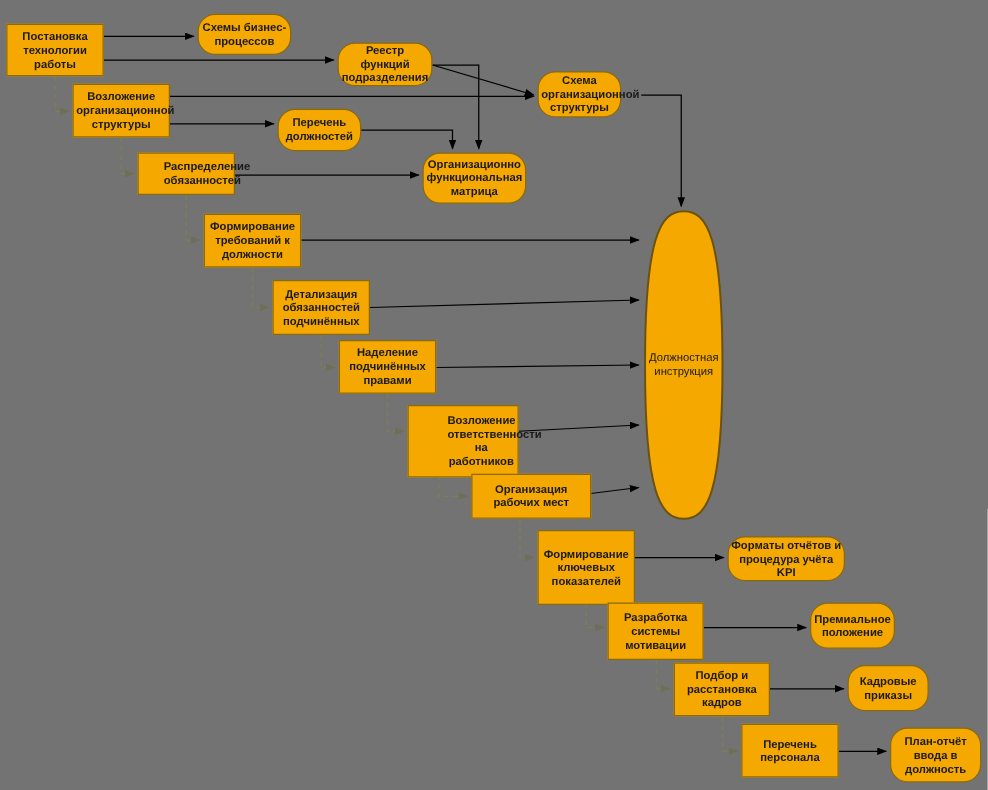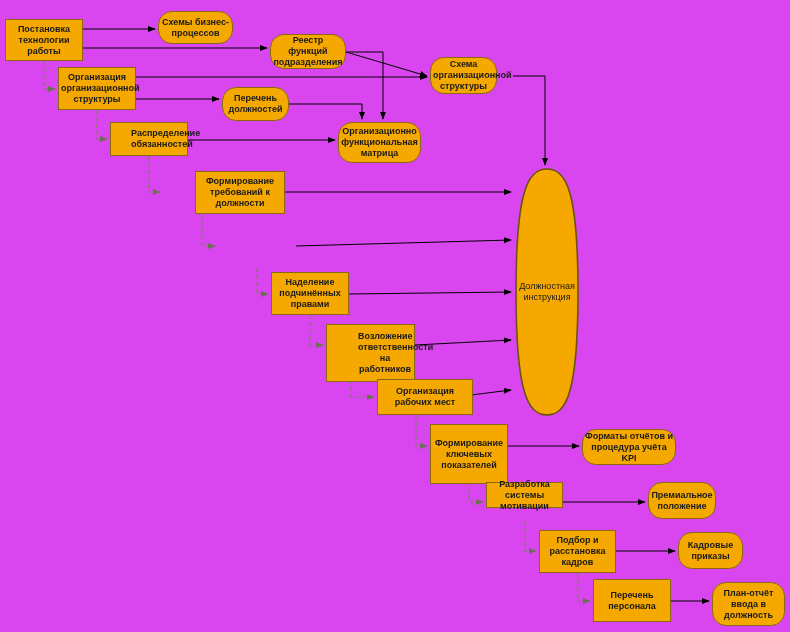--- a/index.html
+++ b/index.html
@@ -10,21 +10,21 @@
   body {
     width: 790px;
     height: 632px;
     font-family: "Liberation Sans", sans-serif;
     overflow: hidden;
   }
   #diagram-root {
     position: relative;
     width: 790px;
     height: 632px;
-    background: #d946ef;
+    background: #737373;
   }
   #edges {
     position: absolute;
     left: 0;
     top: 0;
     width: 790px;
     height: 632px;
   }
   .node {
     position: absolute;
@@ -117,41 +117,44 @@
       <path d="M469,468 L469,502 L483,502"></path>
       <path d="M525,521 L525,551 L536,551"></path>
       <path d="M578,573 L578,601 L590,601"></path>
     </g>
   </svg>
 
   <div class="node process" style="left:5px;top:19px;width:78px;height:42px;">
     <span class="label">Постановка технологии работы</span>
   </div>
   <div class="node process" style="left:58px;top:67px;width:78px;height:43px;">
-    <span class="label">Организация организационной структуры</span>
+    <span class="label">Возложение организационной структуры</span>
   </div>
   <div class="node process" style="left:110px;top:122px;width:78px;height:34px;padding-left:20px;">
     <span class="label">Распределение обязанностей</span>
   </div>
-  <div class="node process" style="left:163px;top:171px;width:90px;height:43px;margin-left:32px;">
+  <div class="node process" style="left:163px;top:171px;width:78px;height:43px;">
     <span class="label">Формирование требований к должности</span>
+  </div>
+  <div class="node process" style="left:218px;top:224px;width:78px;height:44px;">
+    <span class="label">Детализация обязанностей подчинённых</span>
   </div>
   <div class="node process" style="left:271px;top:272px;width:78px;height:43px;">
     <span class="label">Наделение подчинённых правами</span>
   </div>
   <div class="node process" style="left:326px;top:324px;width:89px;height:58px;padding-left:31px;">
     <span class="label">Возложение ответственности на работников</span>
   </div>
   <div class="node process" style="left:377px;top:379px;width:96px;height:36px;">
     <span class="label">Организация рабочих мест</span>
   </div>
   <div class="node process" style="left:430px;top:424px;width:78px;height:60px;">
     <span class="label">Формирование ключевых показателей</span>
   </div>
-  <div class="node process" style="left:486px;top:482px;width:77px;height:26px;">
+  <div class="node process" style="left:486px;top:482px;width:77px;height:46px;">
     <span class="label">Разработка системы мотивации</span>
   </div>
   <div class="node process" style="left:539px;top:530px;width:77px;height:43px;">
     <span class="label">Подбор и расстановка кадров</span>
   </div>
   <div class="node process" style="left:593px;top:579px;width:78px;height:43px;">
     <span class="label">Перечень персонала</span>
   </div>
 
   <div class="node output" style="left:158px;top:11px;width:75px;height:33px;">

